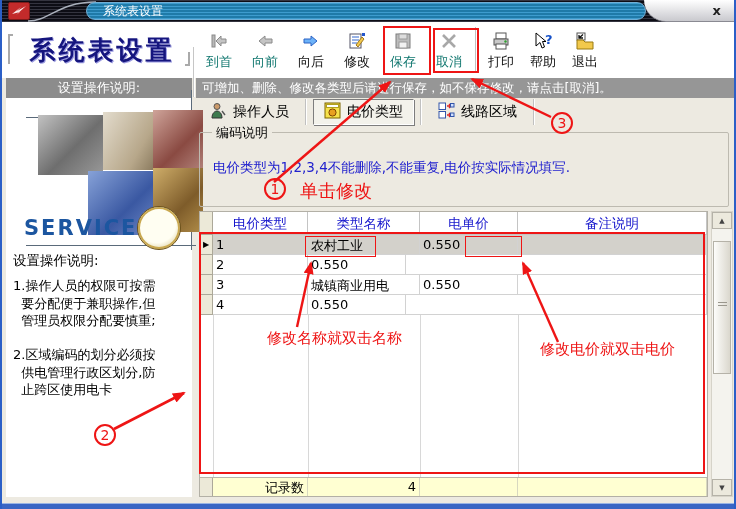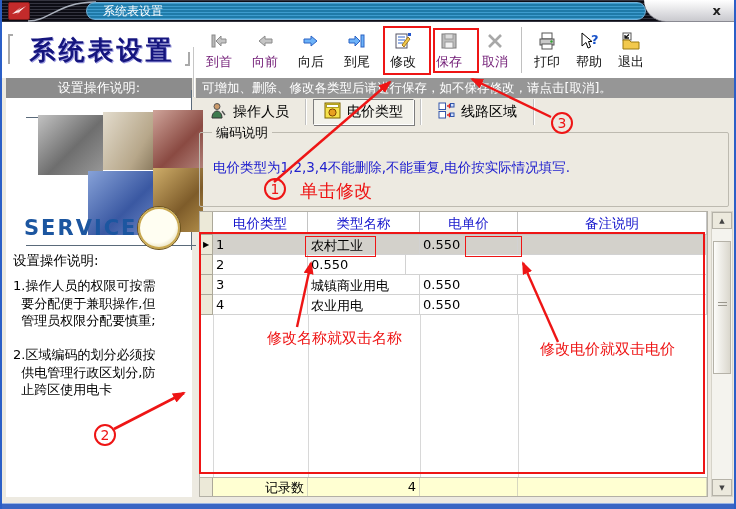--- a/index.html
+++ b/index.html
@@ -33,21 +33,21 @@
     text-shadow:1px 1px 0 #9a9ae0;}
   .mark-l{position:absolute;left:6px;top:12px;width:5px;height:30px;border-left:2px solid #aaa;border-top:2px solid #aaa;}
   .mark-r{position:absolute;left:183px;top:30px;width:5px;height:14px;border-right:2px solid #aaa;border-bottom:2px solid #aaa;}
   .hd-sep{position:absolute;left:191px;top:25px;height:50px;border-left:1px solid #c6c6c6;border-right:1px solid #fff;}
 
   .toolbar{position:absolute;left:194px;top:22px;height:56px;display:flex;align-items:center;}
   .tbtn{width:46px;height:54px;display:flex;flex-direction:column;align-items:center;justify-content:center;gap:1px;
     font-size:13px;color:#111;cursor:default;}
   .tbtn.sm{width:42px;}
   .tbtn .lbl{line-height:14px;}
-  .tbtn.disabled{color:#701a75;}
+  .tbtn.disabled{color:#0f766e;}
   .tsep{width:2px;height:46px;border-left:1px solid #c0c0c0;border-right:1px solid #ffffff;margin:0 3px;}
 
   
   .sidebar{position:absolute;left:4px;top:78px;width:186px;height:419px;background:#fff;}
   .side-header{height:20px;background:#8C8C8C;color:#fff;font-size:13px;line-height:20px;text-align:center;}
   .collage{position:absolute;left:12px;top:20px;width:186px;height:152px;}
   .collage .hline1{position:absolute;left:8px;top:19px;width:170px;height:1px;background:#5a6a7a;}
   .collage .hline2{position:absolute;left:8px;top:147px;width:170px;height:1px;background:#5a6a7a;}
   .collage .vline{position:absolute;left:173px;top:-8px;width:1px;height:160px;background:#5a6a7a;}
   .tile{position:absolute;}
@@ -160,27 +160,20 @@
       <span class="lbl">向前</span>
     </div>
     <div class="tbtn">
       <span><svg width="20" height="20" viewBox="0 0 20 20">
             <path d="M3,8 h7 V5 l6,5 -6,5 v-3 H3 z" fill="#6CB2F8" stroke="#2B62C4"></path>
           </svg></span>
       <span class="lbl">向后</span>
     </div>
     <div class="tbtn">
       <span><svg width="20" height="20" viewBox="0 0 20 20">
-            <path d="M2,8 h6 V5 l5,5 -5,5 v-3 H2 z" fill="#6CB2F8" stroke="#2B62C4"></path>
-            <rect x="14" y="4" width="3" height="12" fill="#6CB2F8" stroke="#2B62C4"></rect>
-          </svg></span>
-      <span class="lbl">到尾</span>
-    </div>
-    <div class="tbtn">
-      <span><svg width="20" height="20" viewBox="0 0 20 20">
             <rect x="3" y="3" width="11" height="14" fill="#fff" stroke="#556"></rect>
             <line x1="5" y1="6" x2="12" y2="6" stroke="#3366cc"></line>
             <line x1="5" y1="9" x2="12" y2="9" stroke="#3366cc"></line>
             <line x1="5" y1="12" x2="10" y2="12" stroke="#3366cc"></line>
             <polygon points="9,14 15,6 17,8 11,16" fill="#F2C94C" stroke="#A07820"></polygon>
             <rect x="15" y="2" width="3" height="3" fill="#2255cc"></rect>
           </svg></span>
       <span class="lbl">修改</span>
     </div>
     <div class="tbtn disabled">
@@ -312,21 +305,20 @@
     <div class="grow">
       <div class="gsel"></div>
       <div class="gc gc1">3</div>
       <div class="gc gc2">城镇商业用电</div>
       <div class="gc gc3">0.550</div>
       <div class="gc gc4"></div>
     </div>
     <div class="grow">
       <div class="gsel"></div>
       <div class="gc gc1">4</div>
-      <div class="gc gc2">农业用电</div>
       <div class="gc gc3">0.550</div>
       <div class="gc gc4"></div>
     </div>
 
     <div class="gfill">
       <div class="gvl" style="left:13px"></div>
       <div class="gvl" style="left:108px"></div>
       <div class="gvl" style="left:220px"></div>
       <div class="gvl" style="left:318px"></div>
     </div>

